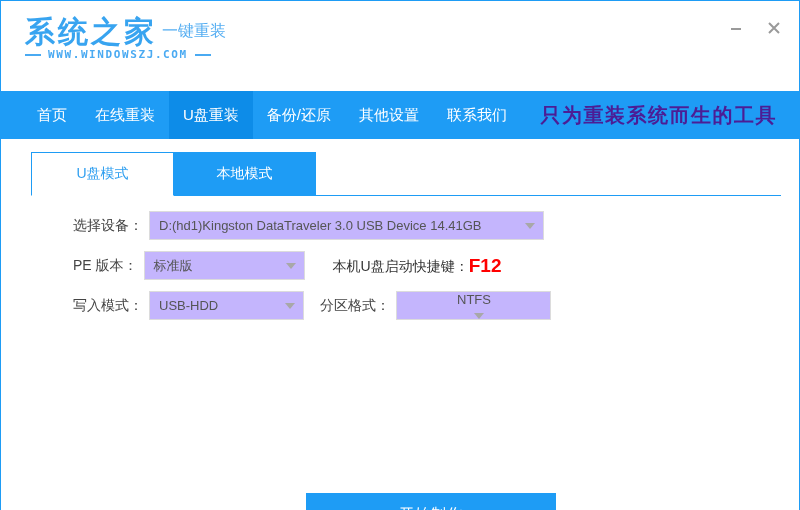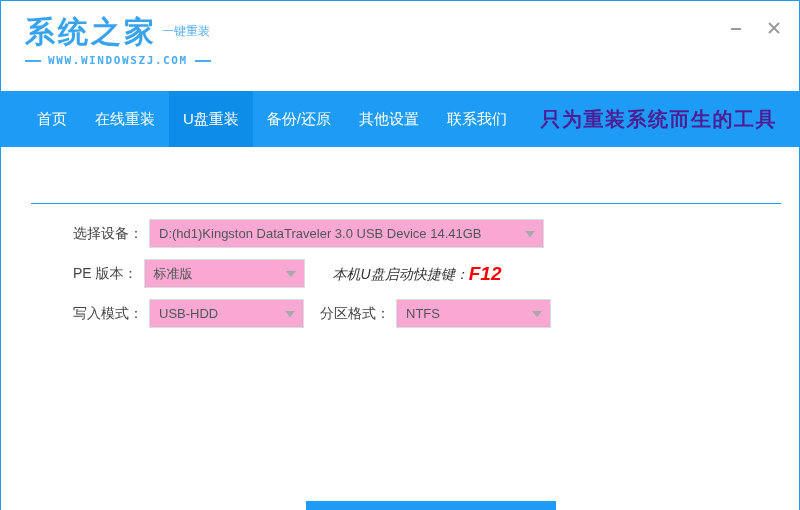--- a/index.html
+++ b/index.html
@@ -34,28 +34,28 @@
     line-height: 1;
   }
   .logo-main {
     font-size: 30px;
     font-weight: bold;
     color: #38a4f0;
     letter-spacing: 3px;
     font-family: "DejaVu Sans", "Liberation Sans", sans-serif;
   }
   .logo-sub {
-    font-size: 12px;
+    font-size: 16px;
     color: #55aef2;
     margin-left: 5px;
     margin-bottom: 3px;
     letter-spacing: 0px;
   }
   .logo-line2 {
-    margin-top: 7px;
+    margin-top: 1px;
     display: flex;
     align-items: center;
     gap: 7px;
   }
   .logo-dash {
     display: block;
     width: 16px; height: 2px;
     background: #4aaaf2;
   }
   .logo-url {
@@ -75,21 +75,21 @@
   .winbtn {
     width: 22px; height: 22px;
     display: flex; align-items: center; justify-content: center;
     color: #9a9a9a;
     cursor: pointer;
   }
   .winbtn svg { display: block; }
 
   
   .navbar {
-    height: 56px;
+    height: 48px;
     background: #1e9cf5;
     display: flex;
     align-items: stretch;
     position: relative;
   }
   .nav-items {
     display: flex;
     align-items: stretch;
     padding-left: 22px;
   }
@@ -174,49 +174,48 @@
   }
   .lbl {
     font-size: 14px;
     color: #444;
     white-space: nowrap;
     margin-right: 6px;
   }
   .select {
     height: 29px;
     border: 1px solid #dcdcdc;
-    background: #f9a8d4;
+    background: #c4b5fd;
     display: flex;
     align-items: center;
     justify-content: space-between;
     padding: 0 8px 0 9px;
     font-size: 13px;
     color: #555;
     cursor: pointer;
     white-space: nowrap;
   }
   .select .caret {
     margin-left: 10px;
     width: 0; height: 0;
     border-left: 5px solid transparent;
     border-right: 5px solid transparent;
     border-top: 6px solid #a8a8a8;
     flex: none;
   }
   .sel-device { width: 395px; }
   .sel-pe { width: 161px; }
   .sel-write { width: 155px; gap: 12px; }
-  .sel-part { width: 155px; }
+  .sel-part { width: 155px; flex-direction: column; }
 
   .hotkey {
     margin-left: 28px;
     font-size: 14px;
     color: #333;
     white-space: nowrap;
-    font-style: italic;
   }
   .hotkey b { color: #333; font-weight: normal; }
   .hotkey .key {
     color: #ff0000;
     font-size: 19px;
     font-weight: bold;
     vertical-align: -1px;
   }
   .gap { margin-left: 16px; }
 
@@ -308,20 +307,28 @@
         <span>联系我们</span>
       </div>
     </div>
     <div class="slogan">只为重装系统而生的工具</div>
   </div>
 
   <div class="content">
 
     <div class="tab-underline"></div>
 
+    <div class="tabs">
+      <div class="tab inactive-look">
+        <span>U盘模式</span>
+      </div>
+      <div class="tab active-look">
+        <span>本地模式</span>
+      </div>
+    </div>
 
     <div class="form">
 
       <div class="row">
         <span class="lbl">选择设备：</span>
         <div class="select sel-device">
           <span>D:(hd1)Kingston DataTraveler 3.0 USB Device 14.41GB</span>
           <span class="caret"></span>
         </div>
       </div>

